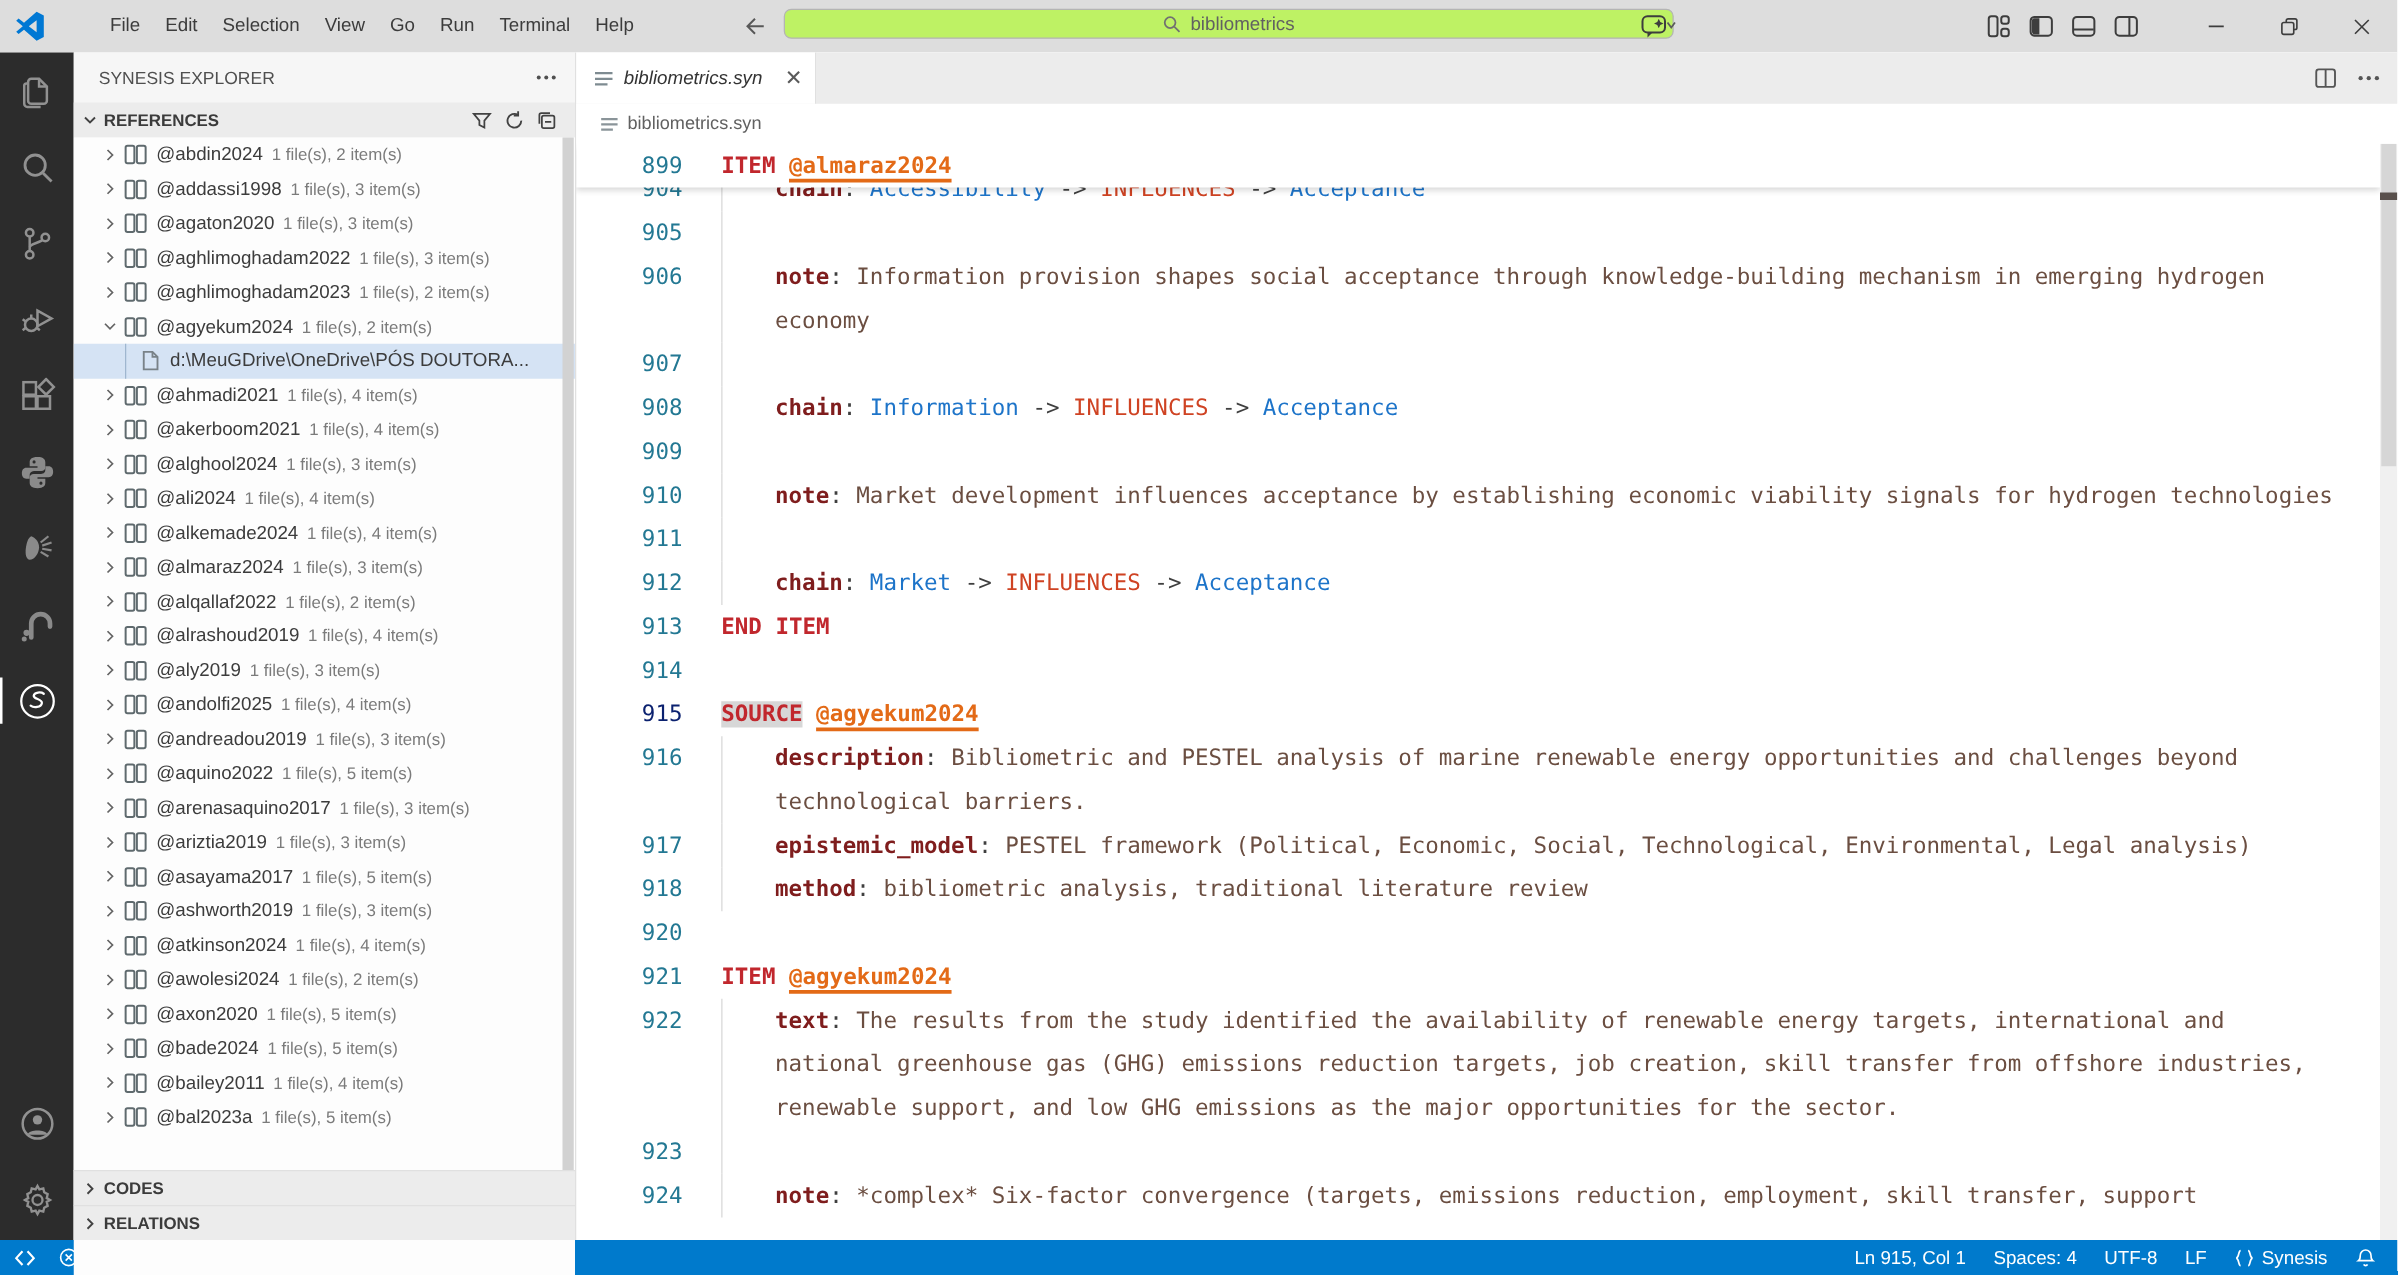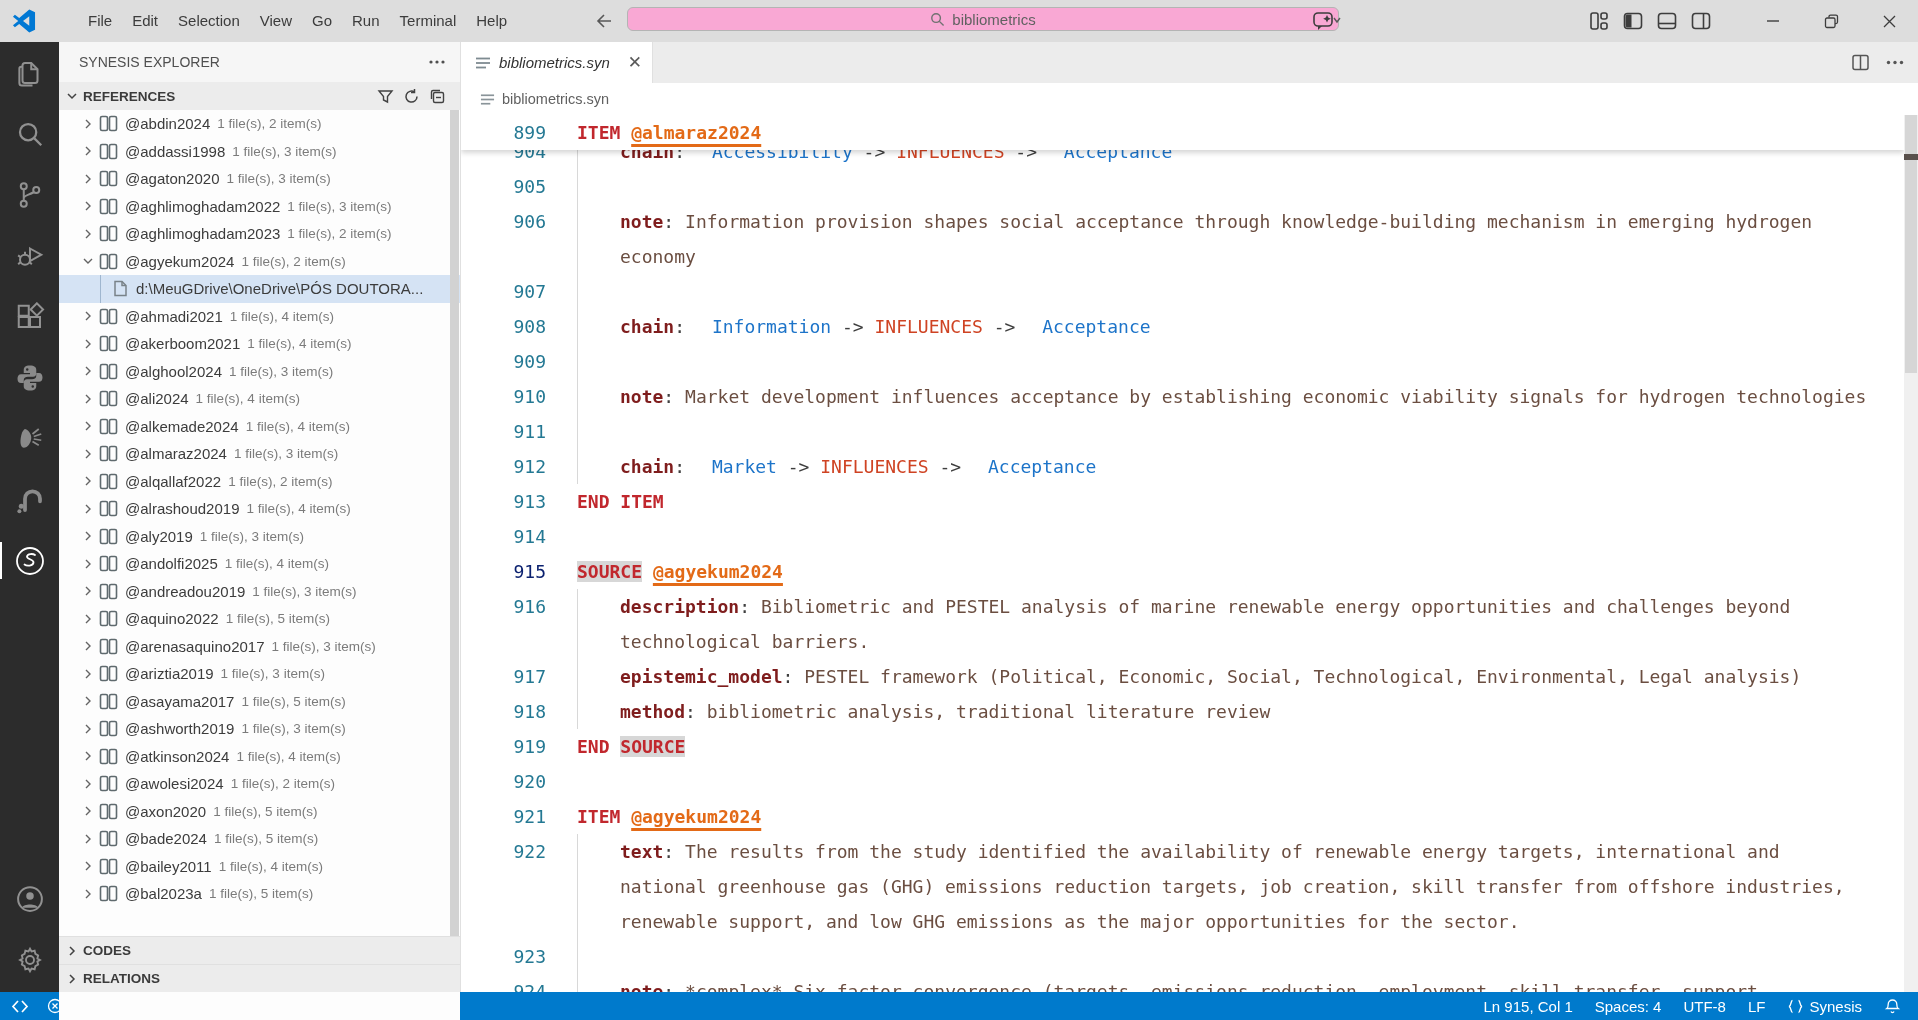--- a/index.html
+++ b/index.html
@@ -5,21 +5,21 @@
   * { margin:0; padding:0; box-sizing:border-box; }
   html,body { width:1918px; height:1020px; overflow:hidden; background:#fff;
     font-family:"Liberation Sans", sans-serif; }
 
   
   .titlebar { height:42px; background:#dddddd; display:flex; align-items:center; position:relative;gap:32px; }
   .vslogo { width:24px; height:24px; margin:0 10px 0 12px; }
   .menu-item { font-size:15px; color:#3c3c3c; padding:0 10px; height:28px; line-height:28px; border-radius:5px; cursor:default; }
   .nav-arrows { display:flex; align-items:center; margin-left:46px; gap:22px; }
   .nav-arrows svg { display:block; }
-  .searchbox { position:absolute; left:627px; top:7px; width:712px; height:24px; background:#f9a8d4;
+  .searchbox { position:absolute; left:627px; top:7px; width:712px; height:24px; background:#bef264;
     border:1px solid #b4b4b4; border-radius:6px; display:flex; align-items:center; justify-content:center;
     gap:7px; color:#616161; font-size:15px; }
   .tb-right { position:absolute; right:0; top:0; height:42px; display:flex; align-items:center; }
   .tb-icon { width:34px; height:30px; display:flex; align-items:center; justify-content:center; }
   .win-btn { width:58px; height:42px; display:flex; align-items:center; justify-content:center; }
 
   
   .main { display:flex; height:950px; }
 
   
@@ -67,21 +67,21 @@
   .gut.cur { color:#0b216f; }
   .lc { margin-left:31px; width:1293px; position:relative; word-wrap:break-word; white-space:normal; color:#3f3f3f; }
   .lc.ind { padding-left:43px; }
   .lc.g::before { content:''; position:absolute; left:0; top:0; bottom:0; width:1px; background:#d8d8d8; }
   .sticky { position:absolute; top:0; left:0; right:14px; height:35px; background:#fff; z-index:3;
     display:flex; line-height:35px; box-shadow:0 3px 5px rgba(0,0,0,0.16); }
   .tk-kw { color:#c1272d; font-weight:bold; }
   .tk-key { color:#7f1d1d; font-weight:bold; }
   .tk-p { color:#3f3f3f; }
   .tk-v { color:#6b4e41; }
-  .tk-ent { color:#1d74c9;margin-left:16px; }
+  .tk-ent { color:#1d74c9; }
   .tk-rel { color:#cf4323; }
   .tk-cite { color:#e36a17; font-weight:bold; text-decoration:underline; text-decoration-thickness:3px; text-underline-offset:5px; }
   .tk-hl { background:#d7d7d7; }
   .vscroll { position:absolute; right:0; top:0; bottom:0; width:14px; background:#f0f0f0; z-index:4; }
   .vthumb { position:absolute; left:1px; right:1px; top:0; height:258px; background:#d6d6d6; }
   .vmark { position:absolute; left:0; right:0; top:39px; height:6px; background:#59504c; }
 
   
   .statusbar { height:28px; background:#007acc; color:#fff; display:flex; align-items:center; font-size:15px; }
   .st-item { display:flex; align-items:center; gap:5px; padding:0 7px; height:100%; }
@@ -839,24 +839,20 @@
           </div>
           <div class="crow">
             <span class="gut">917</span>
             <div class="lc ind g"><span class="tk-key">epistemic_model</span><span class="tk-p">: </span><span class="tk-v">PESTEL framework (Political, Economic, Social, Technological, Environmental, Legal analysis)</span></div>
           </div>
           <div class="crow">
             <span class="gut">918</span>
             <div class="lc ind g"><span class="tk-key">method</span><span class="tk-p">: </span><span class="tk-v">bibliometric analysis, traditional literature review</span></div>
           </div>
           <div class="crow">
-            <span class="gut">919</span>
-            <div class="lc"><span class="tk-kw">END </span><span class="tk-kw tk-hl">SOURCE</span></div>
-          </div>
-          <div class="crow">
             <span class="gut">920</span>
             <div class="lc"></div>
           </div>
           <div class="crow">
             <span class="gut">921</span>
             <div class="lc"><span class="tk-kw">ITEM </span><span class="tk-cite">@agyekum2024</span></div>
           </div>
           <div class="crow">
             <span class="gut">922</span>
             <div class="lc ind g"><span class="tk-key">text</span><span class="tk-p">: </span><span class="tk-v">The results from the study identified the availability of renewable energy targets, international and national greenhouse gas (GHG) emissions reduction targets, job creation, skill transfer from offshore industries, renewable support, and low GHG emissions as the major opportunities for the sector.</span></div>

